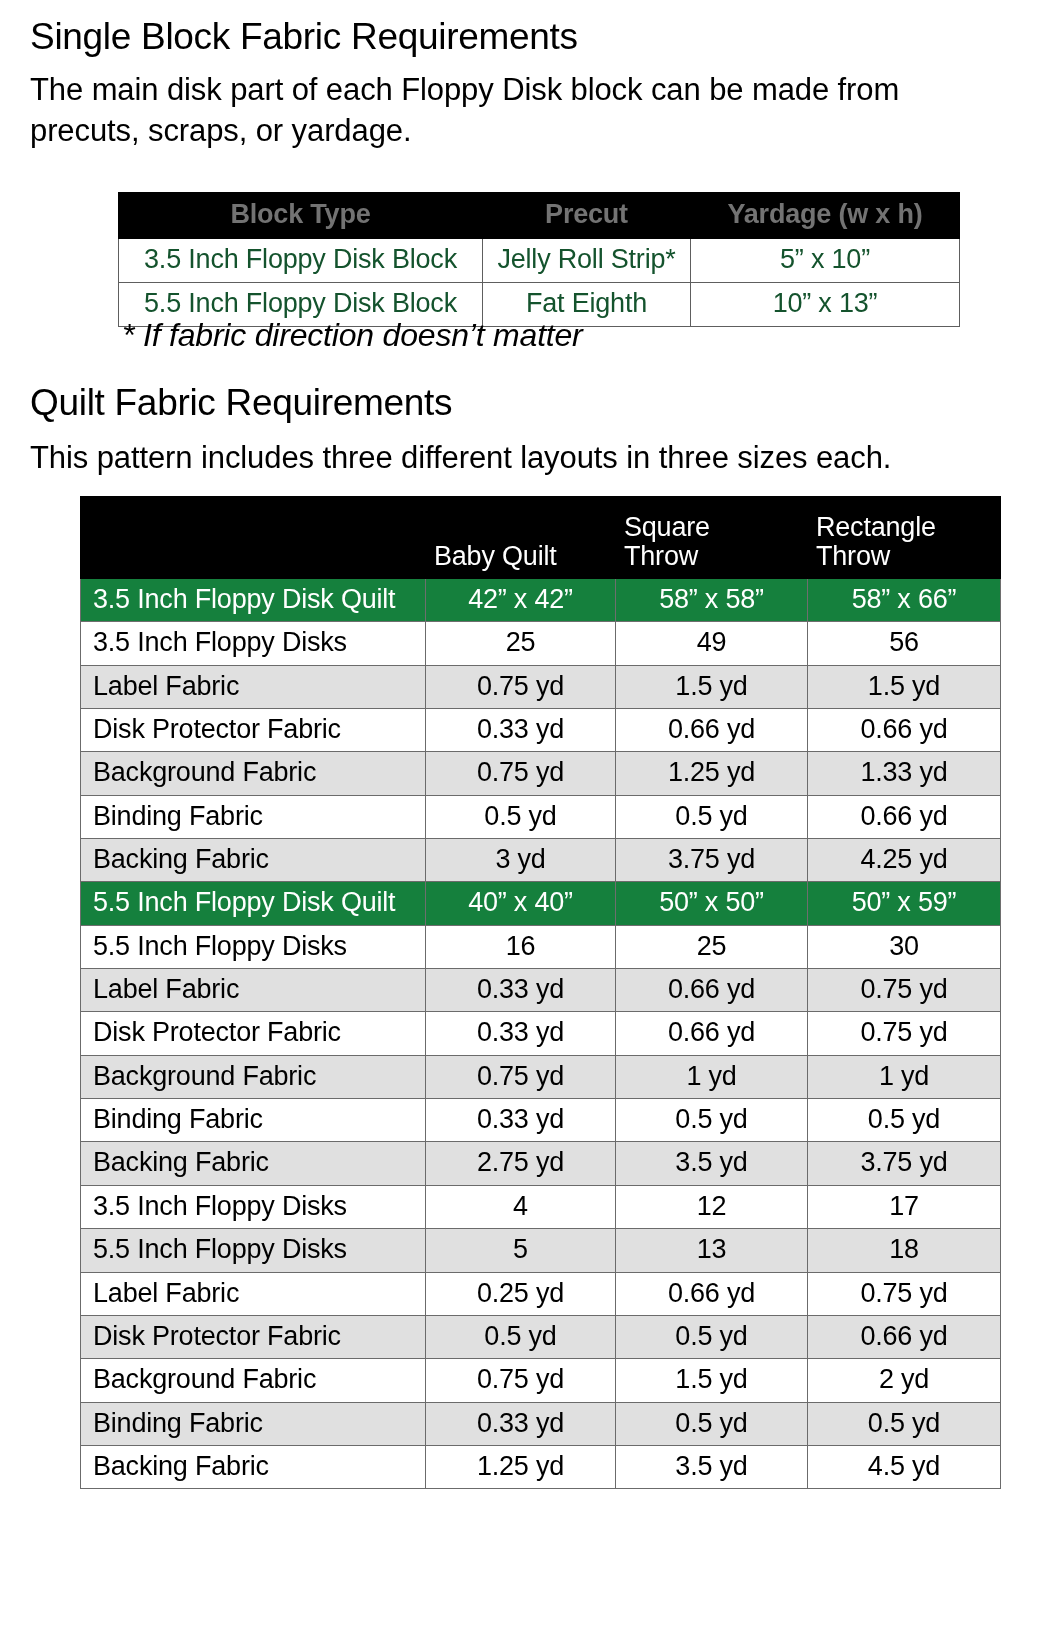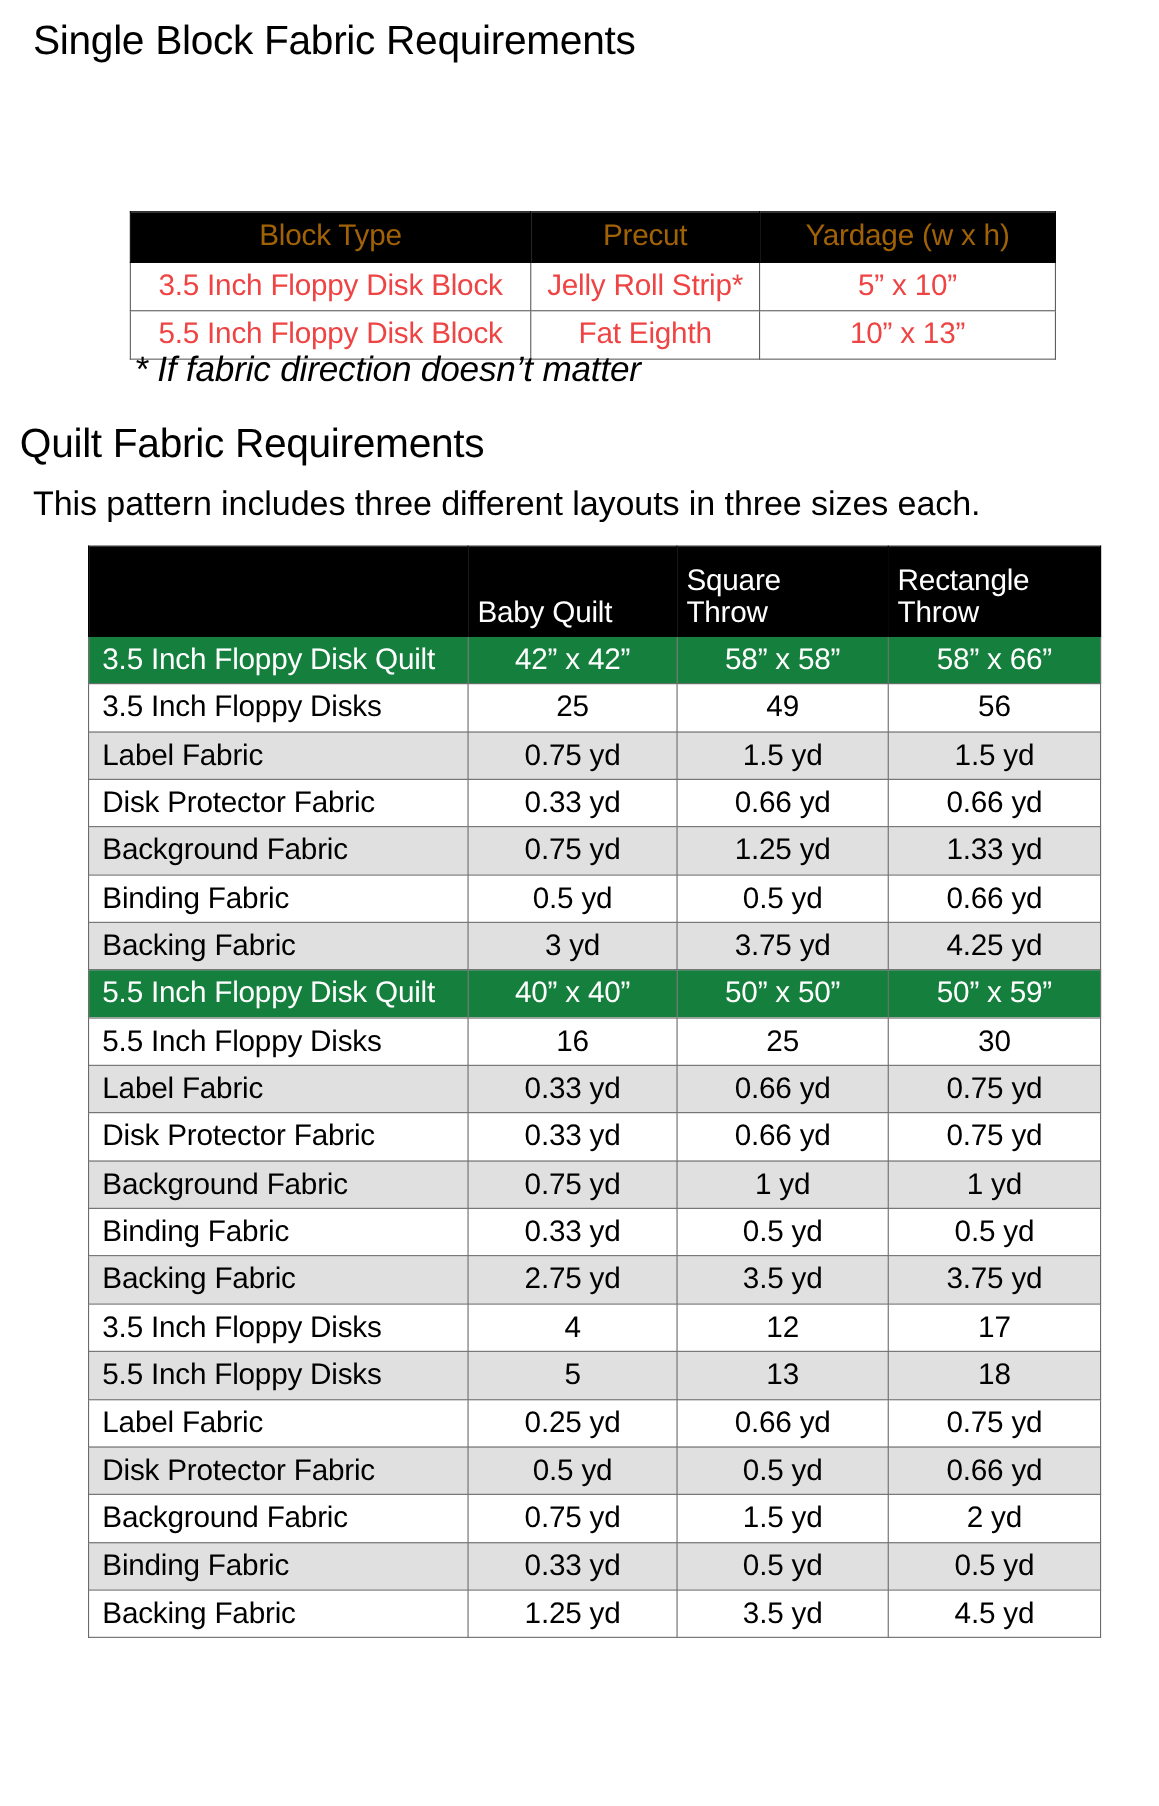--- a/index.html
+++ b/index.html
@@ -70,30 +70,31 @@
     border: 1px solid #5e5e5e;
     text-align: center;
     font-size: 27px;
     font-weight: 400;
     line-height: 1.0;
     padding: 7px 6px 9px 6px;
     letter-spacing: -0.2px;
   }
   table.t1 thead th {
     background: #000000;
-    color: #a16207;
+    color: #737373;
     border-color: #000000;
     padding: 8px 6px 10px 6px;
-  }
-  table.t1 tbody td { background: #ffffff; color: #ef4444; }
+    font-weight: bold;
+  }
+  table.t1 tbody td { background: #ffffff; color: #14532d; }
 
   #note-1 { position: absolute; left: 122px; top: 318px; }
 
   
-  #title-2 { position: absolute; left: 18px; top: 384px; }
+  #title-2 { position: absolute; left: 30px; top: 384px; }
   #intro-2 { position: absolute; left: 30px; top: 438px; width: 980px; }
 
   
   table.t2 {
     position: absolute;
     left: 80px;
     top: 496px;
     width: 920px;
     border-collapse: collapse;
     table-layout: fixed;
@@ -137,20 +138,21 @@
 
   #note-2 { position: absolute; left: 90px; top: 1568px; }
 </style>
 </head>
 <body>
 
 <div class="page">
 
   <h1 class="section-title" id="title-1">Single Block Fabric Requirements</h1>
 
+  <p class="section-body" id="intro-1">The main disk part of each Floppy Disk block can be made from precuts, scraps, or yardage.</p>
 
   <table class="t1" id="table-1">
     <colgroup>
       <col class="c1">
         <col class="c2">
         <col class="c3">
     </colgroup>
     <thead>
       <tr>
         <th>Block Type</th>

